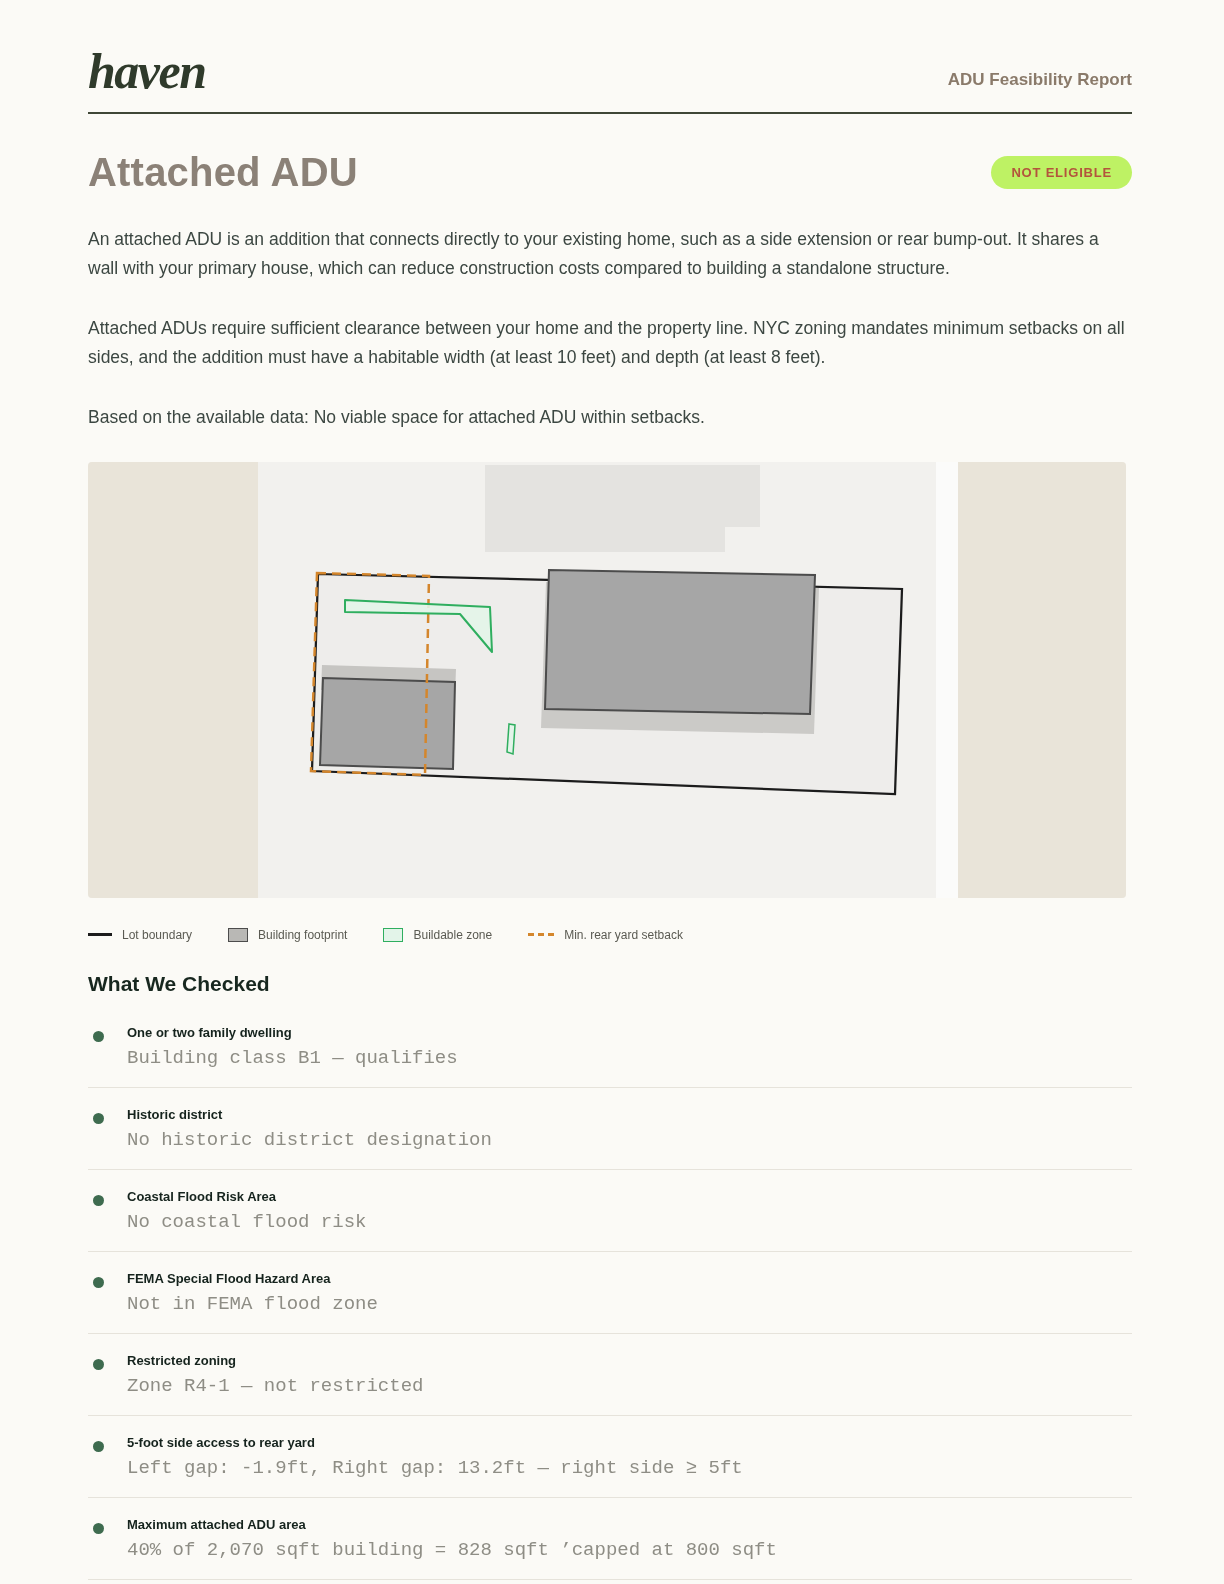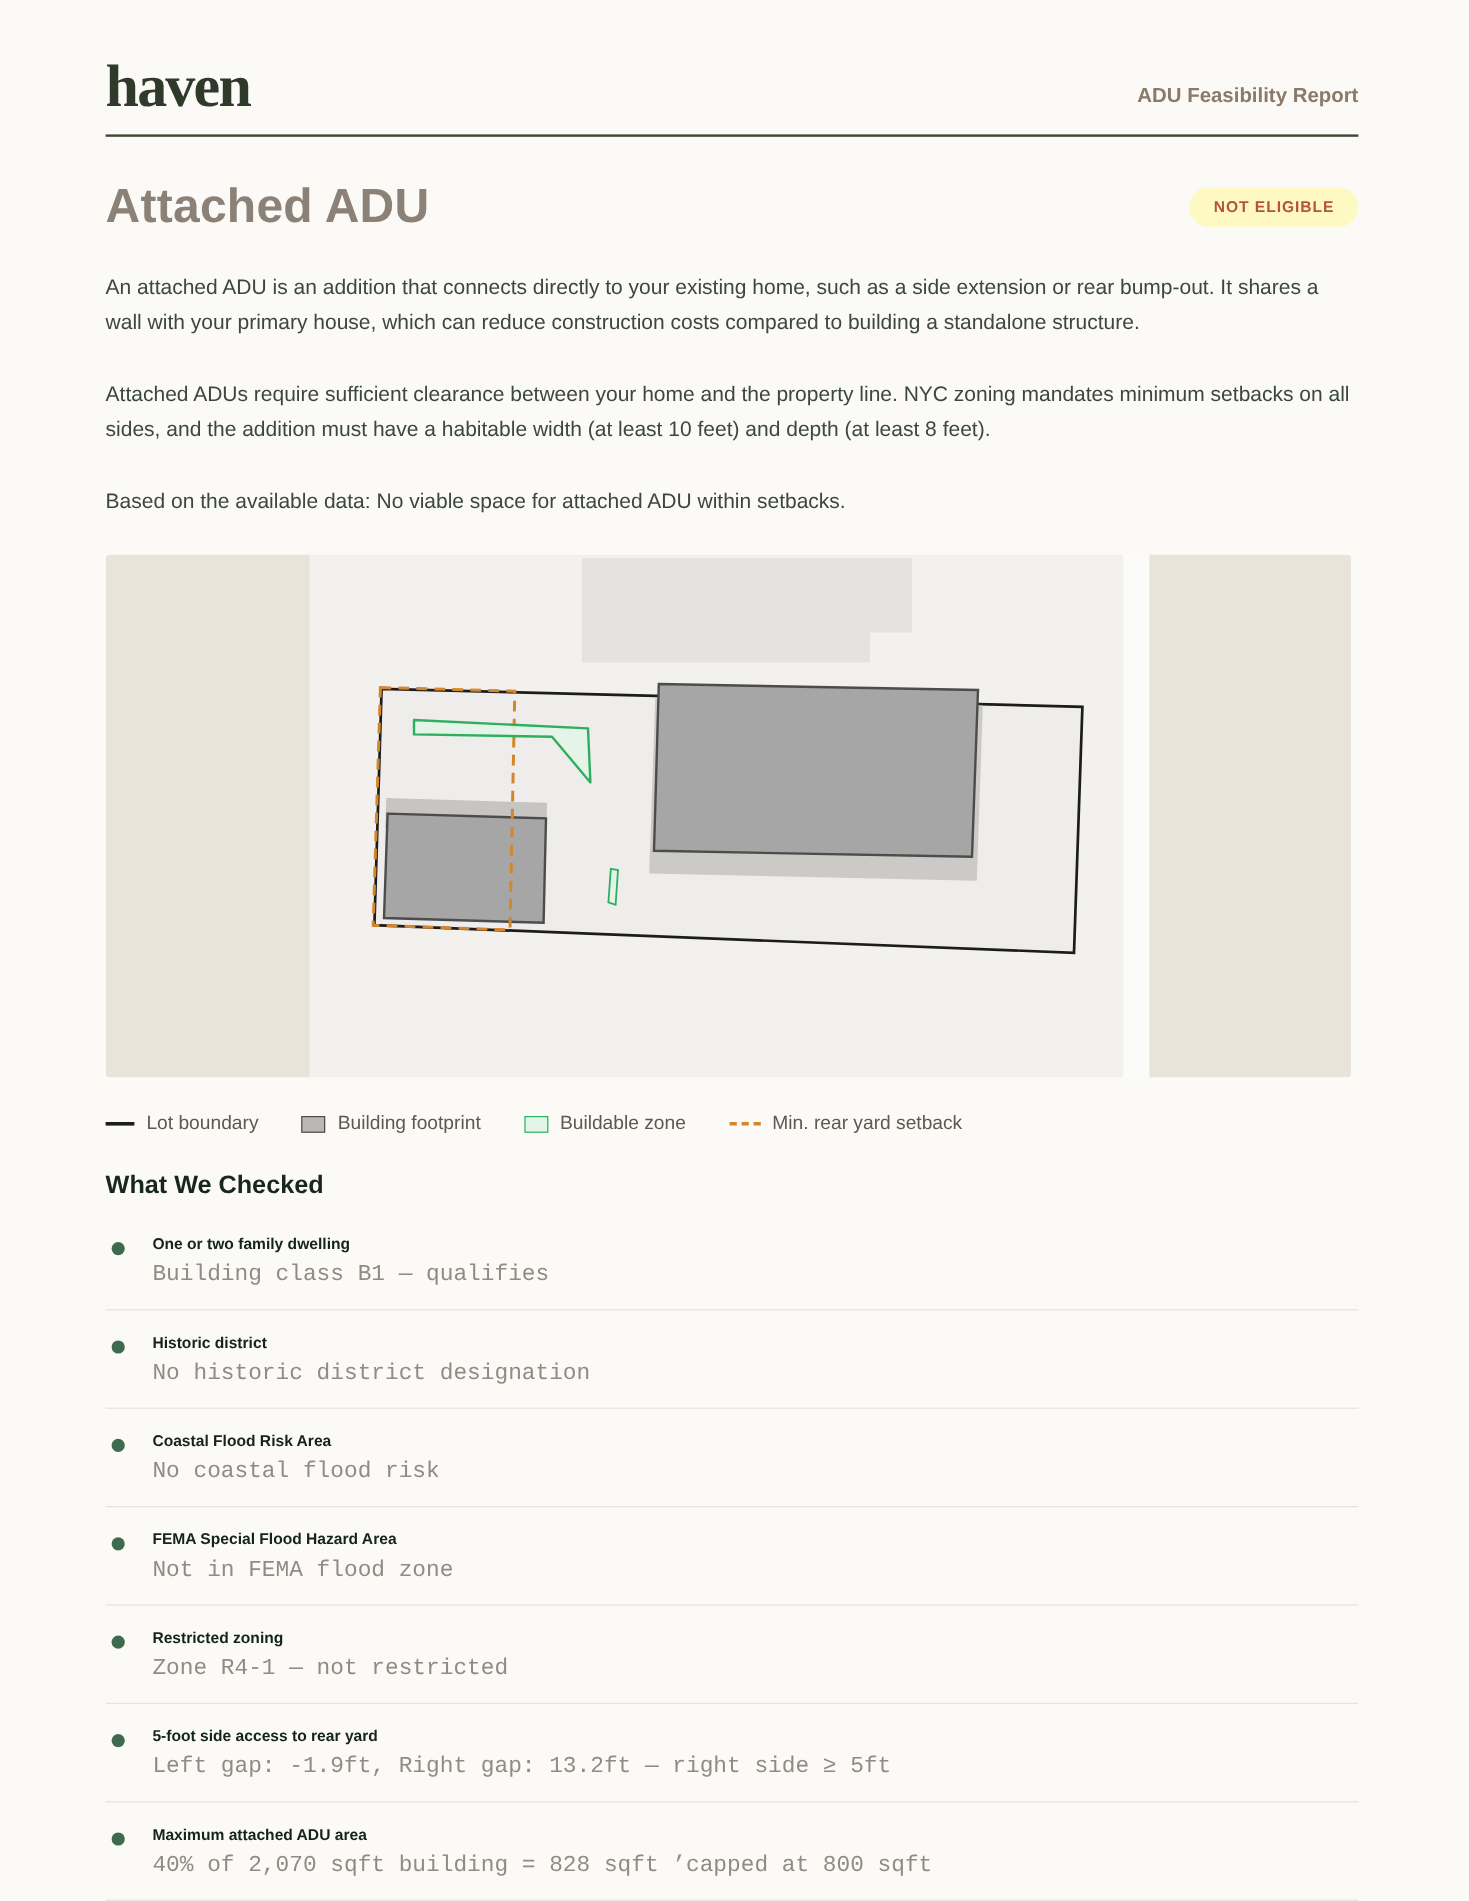--- a/index.html
+++ b/index.html
@@ -21,20 +21,21 @@
     padding-bottom: 16px;
     border-bottom: 2px solid #3f4636;
   }
   .logo {
     font-family: "Liberation Serif", "DejaVu Serif", serif;
     font-size: 50px;
     font-weight: 600;
     letter-spacing: -1.5px;
     color: #2f3a2b;
     line-height: 1;
+    font-style: italic;
   }
   .report-label {
     font-size: 17px;
     font-weight: 700;
     color: #8a7a6a;
     padding-bottom: 6px;
   }
 
   
   .title-row {
@@ -43,21 +44,21 @@
     align-items: center;
     margin-top: 36px;
   }
   .page-title {
     font-size: 40px;
     font-weight: 700;
     color: #8b8177;
     letter-spacing: 0.2px;
   }
   .badge {
-    background: #fef9c3;
+    background: #bef264;
     color: #b3543c;
     font-size: 13px;
     font-weight: 700;
     letter-spacing: 0.8px;
     padding: 9px 20px;
     border-radius: 999px;
     white-space: nowrap;
   }
 
   
@@ -81,21 +82,21 @@
   .map-wrap svg { display: block; }
 
   
   .legend {
     display: flex;
     align-items: center;
     gap: 36px;
     margin-top: 30px;
   }
   .legend-item { display: flex; align-items: center; gap: 10px; }
-  .legend-label { font-size: 16px; color: #5a5a52; text-align: right; }
+  .legend-label { font-size: 12px; color: #5a5a52; text-align: right; }
   .sw-line { width: 24px; height: 0; border-top: 3px solid #1c1c1c; }
   .sw-building { width: 20px; height: 14px; background: #b9b8b5; border: 1.5px solid #4c4c4c; }
   .sw-buildable { width: 20px; height: 14px; background: #e3f4e9; border: 1.5px solid #2fae5f; }
   .sw-setback { width: 26px; height: 0; border-top: 3px dashed #d4862c; }
 
   
   .checks-heading {
     margin-top: 30px;
     font-size: 21px;
     font-weight: 700;

